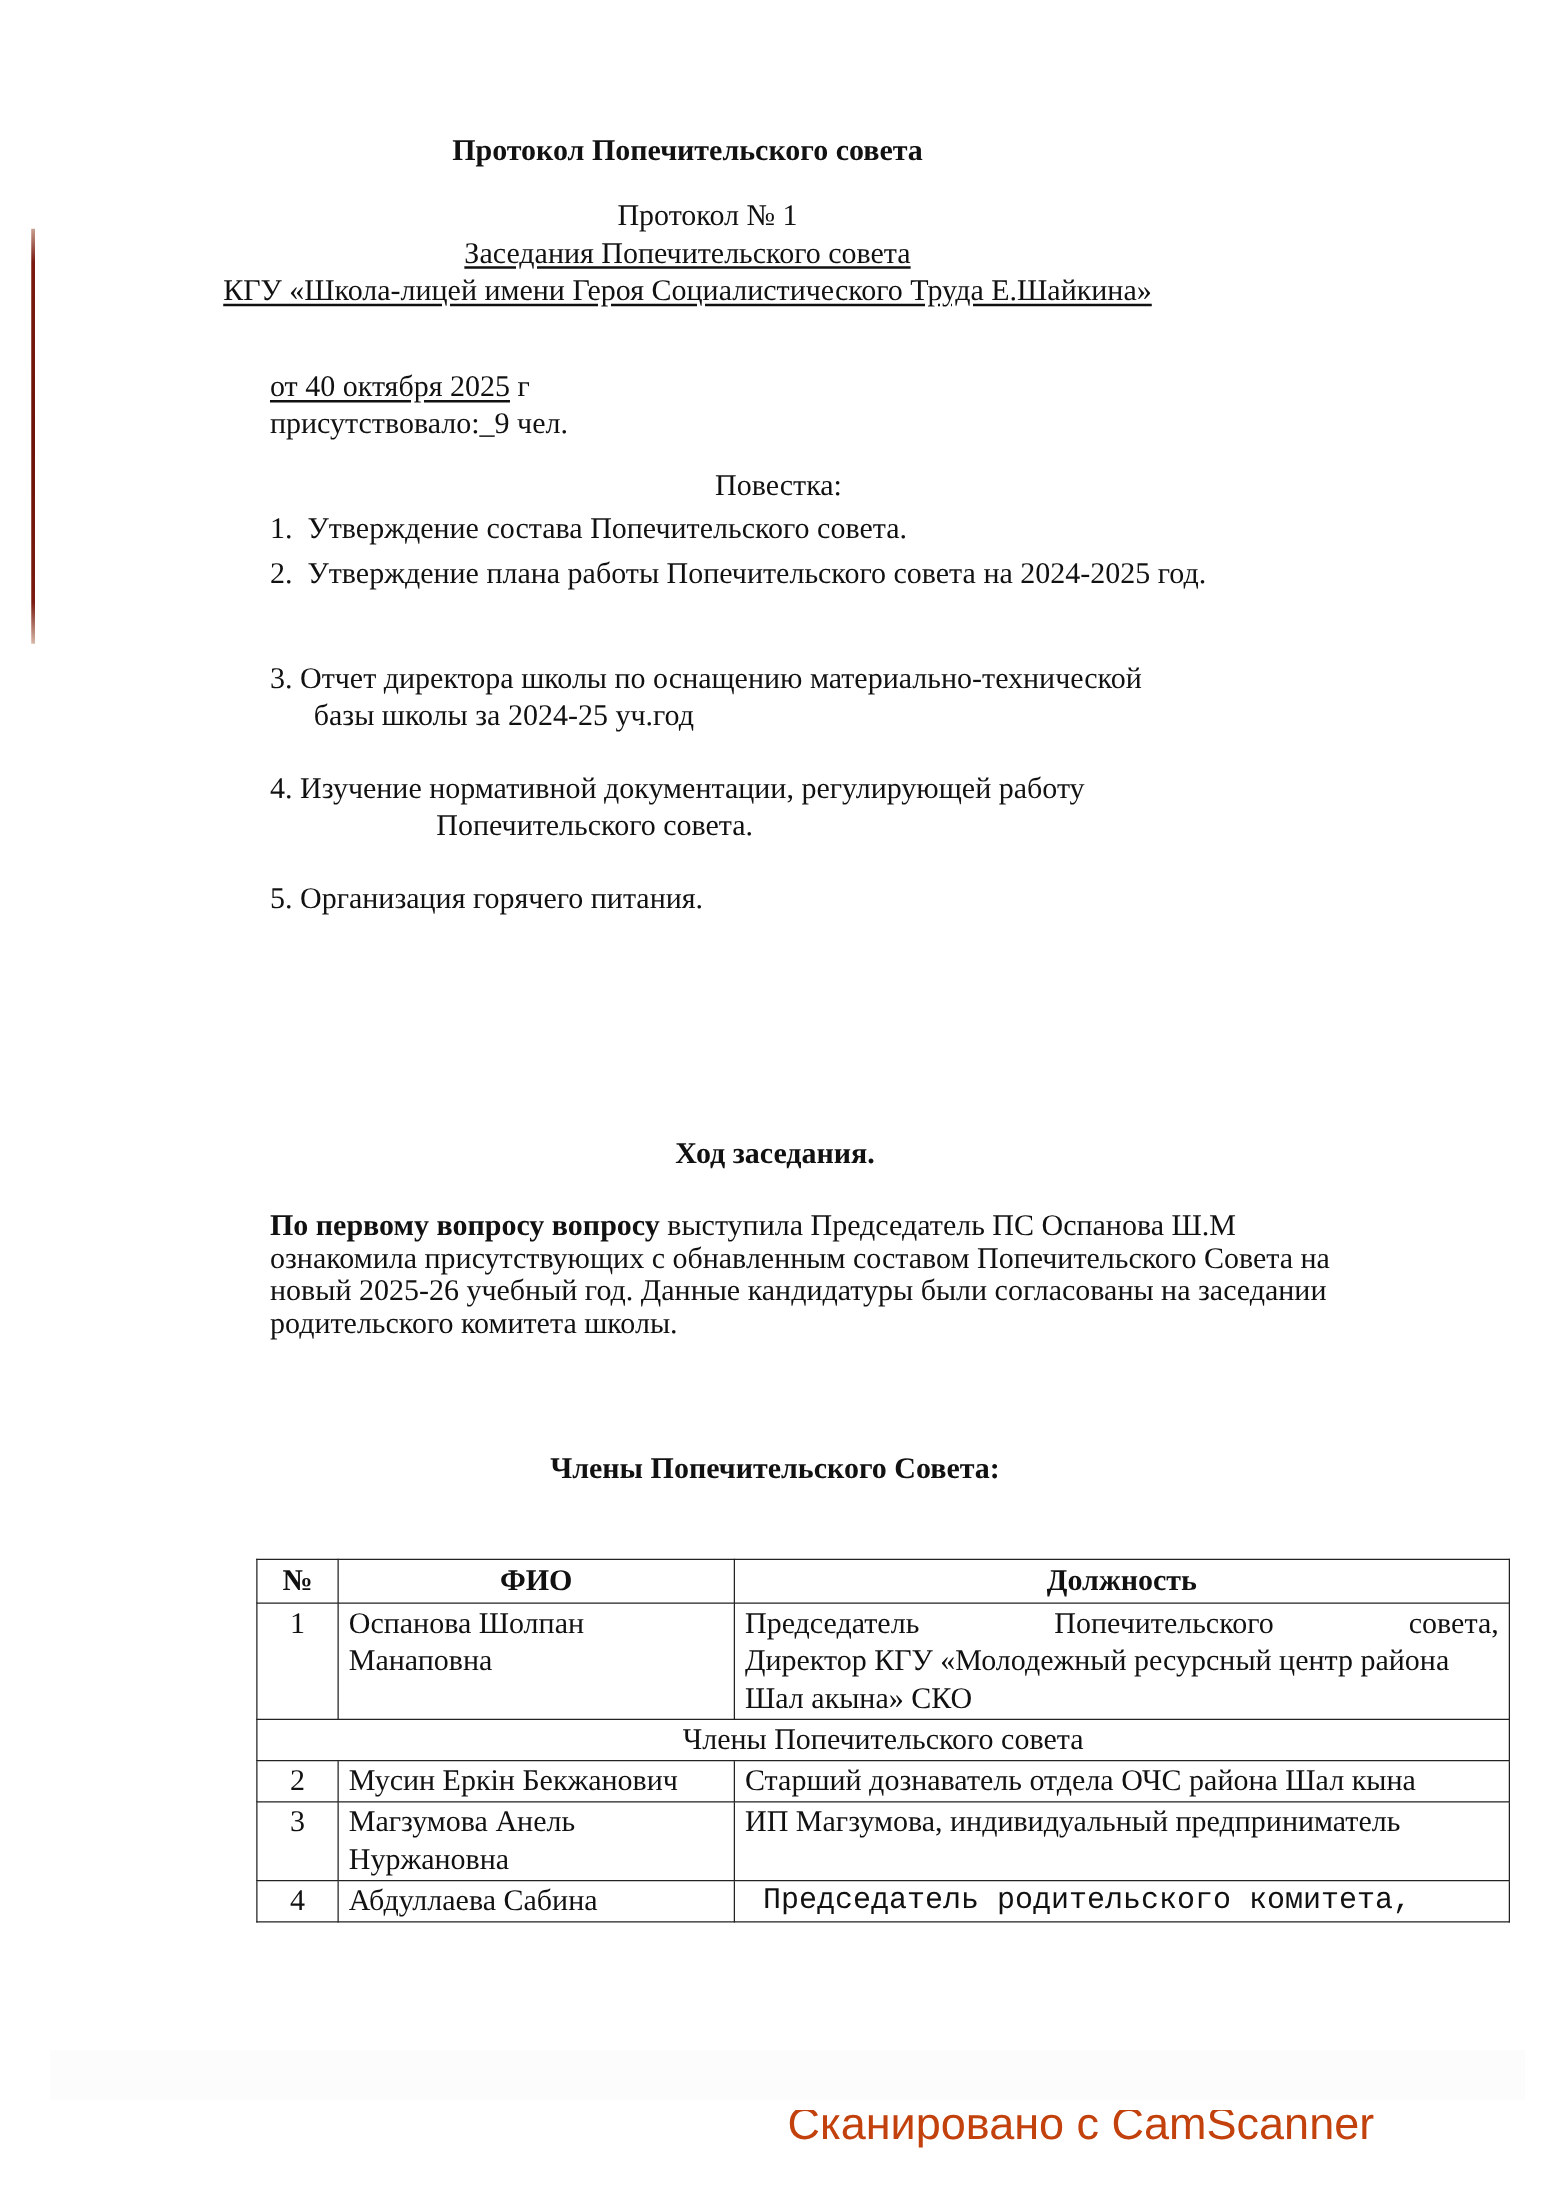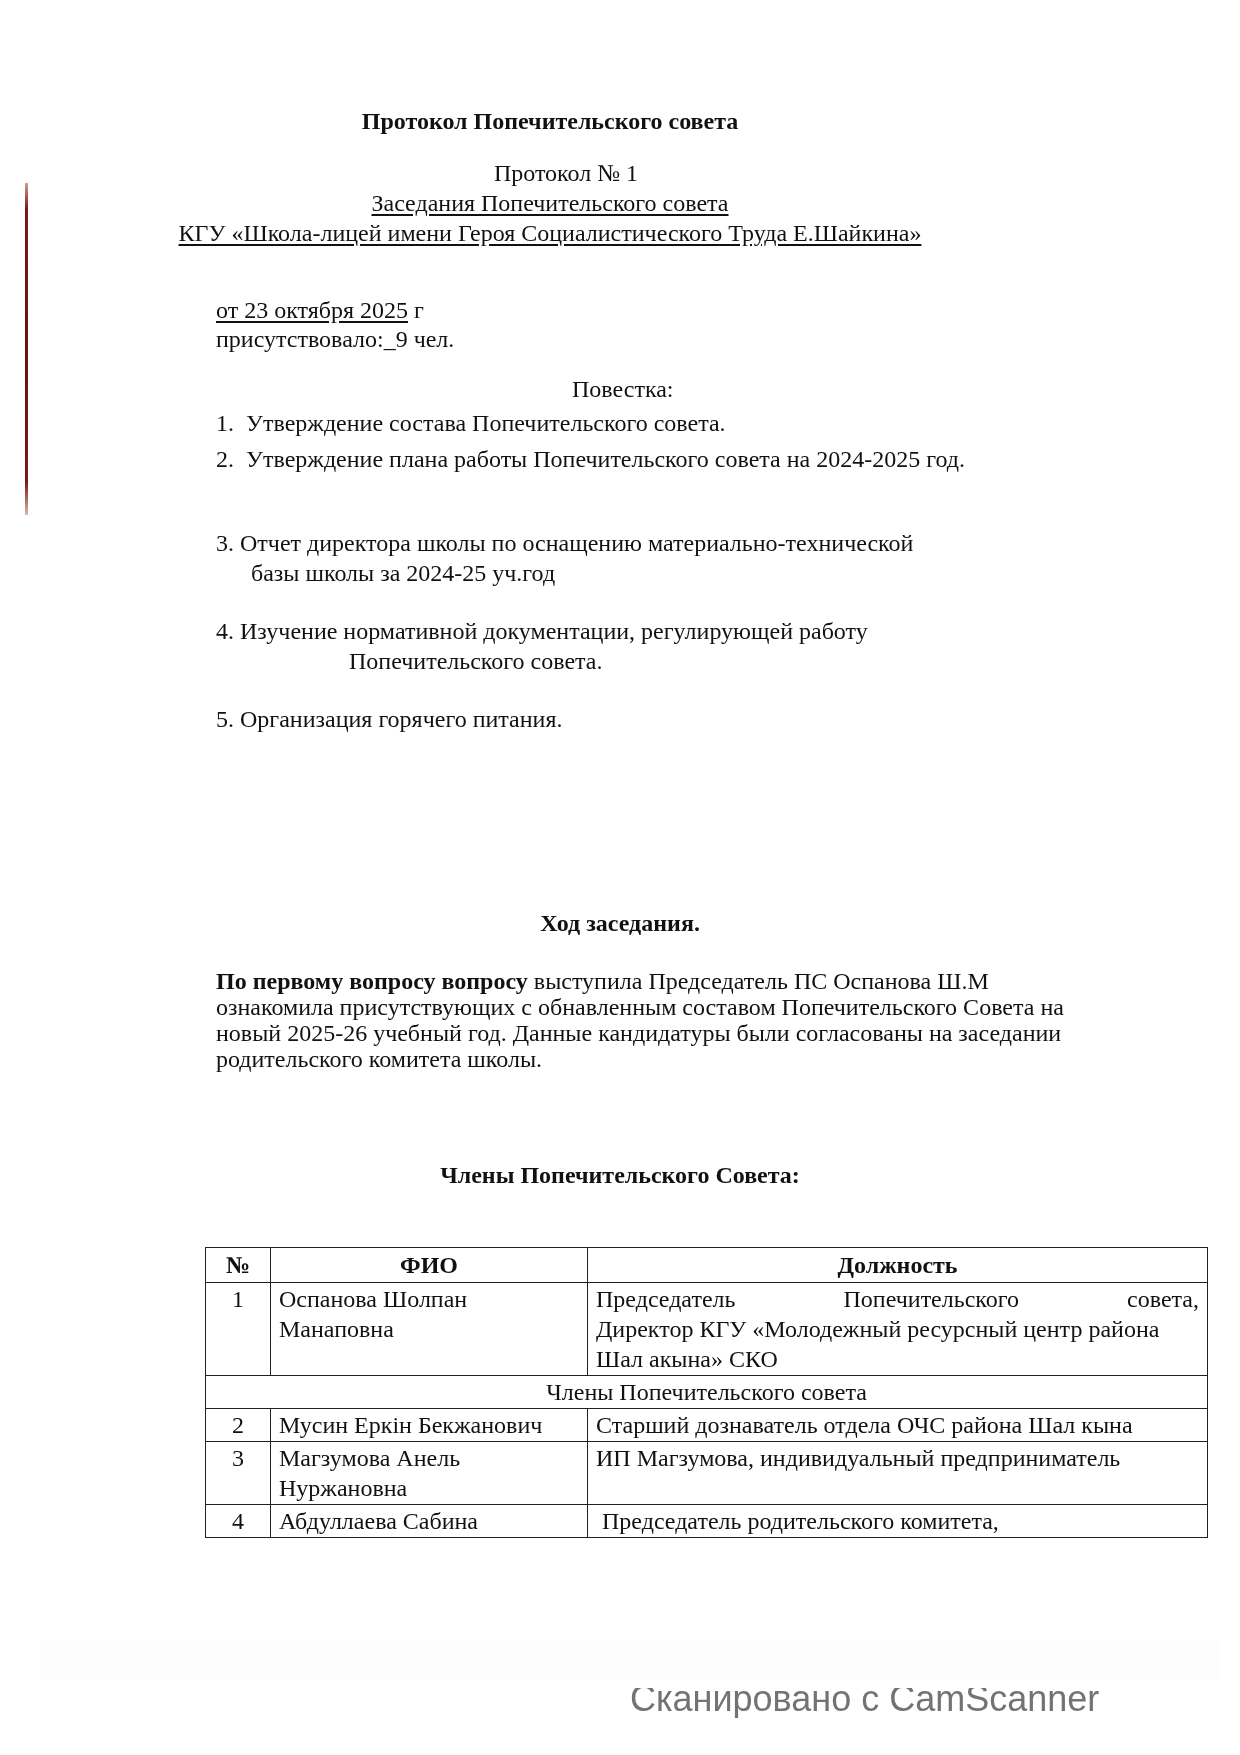--- a/index.html
+++ b/index.html
@@ -28,37 +28,37 @@
   }
   table.members td, table.members th {
     border: 1.5px solid #222; padding: 1px 8px; vertical-align: top;
   }
   table.members th { font-weight: bold; text-align: center; padding: 2px 8px; }
   .c-num { width: 48px; text-align: center; }
   .c-fio { width: 300px; }
   .section-row td { text-align: center; }
   .watermark {
     position: absolute; left: 630px; top: 1688px; font-size: 36px;
-    font-family: "Liberation Sans", "DejaVu Sans", sans-serif; color: #737373;
+    font-family: "Liberation Sans", "DejaVu Sans", sans-serif; color: #c2410c;
     height: 30px; overflow: hidden; line-height: 22px;
   }
   .wm-bg { position: absolute; left: 40px; top: 1640px; width: 1180px; height: 40px; background: #fcfcfc; }
 </style>
 </head>
 <body>
 
 <div class="edge-line"></div>
 
 <div class="abs title">Протокол Попечительского совета</div>
 
 <div class="abs center-line" style="top:160px;padding-left:16px;">Протокол № 1</div>
 <div class="abs center-line" style="top:190px;"><span class="u">Заседания Попечительского совета</span></div>
 <div class="abs center-line" style="top:220px;"><span class="u">КГУ «Школа-лицей имени Героя Социалистического Труда Е.Шайкина»</span></div>
 
-<div class="abs txt" style="top:297px; left:216px;"><span class="u">от  23 октября 2025</span><span> г</span></div>
+<div class="abs txt" style="top:297px; left:216px;"><span class="u">от  40 октября 2025</span><span> г</span></div>
 <div class="abs txt" style="top:326px; left:216px;">присутствовало:_9 чел.</div>
 <div class="abs txt" style="top:376px; left:572px;">Повестка:</div>
 
 <div>
   <div class="abs txt" style="top:410px; left:216px;">
     <span>1.</span>&nbsp;&nbsp;<span>Утверждение состава Попечительского совета.</span>
   </div>
   <div class="abs txt" style="top:446px; left:216px;">
     <span>2.</span>&nbsp;&nbsp;<span>Утверждение плана работы Попечительского совета на  2024-2025 год.</span>
   </div>
@@ -109,19 +109,19 @@
     <td>Старший дознаватель отдела ОЧС района Шал кына</td>
   </tr>
   <tr>
     <td class="c-num">3</td>
     <td class="c-fio">Магзумова Анель Нуржановна</td>
     <td>ИП Магзумова, индивидуальный предприниматель</td>
   </tr>
   <tr>
     <td class="c-num">4</td>
     <td class="c-fio">Абдуллаева Сабина</td>
-    <td style="white-space:pre;"> Председатель родительского комитета,</td>
+    <td style="white-space:pre;font-family:Liberation Mono, monospace;"> Председатель родительского комитета,</td>
   </tr>
 </tbody>
   </table>
 
 <div class="wm-bg"></div>
 <div class="watermark">Сканировано с CamScanner</div>
 
 </body></html>

